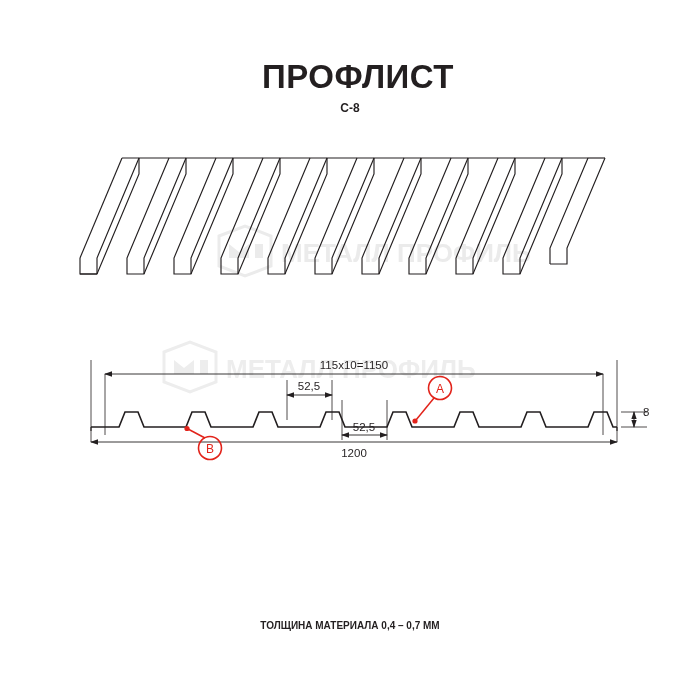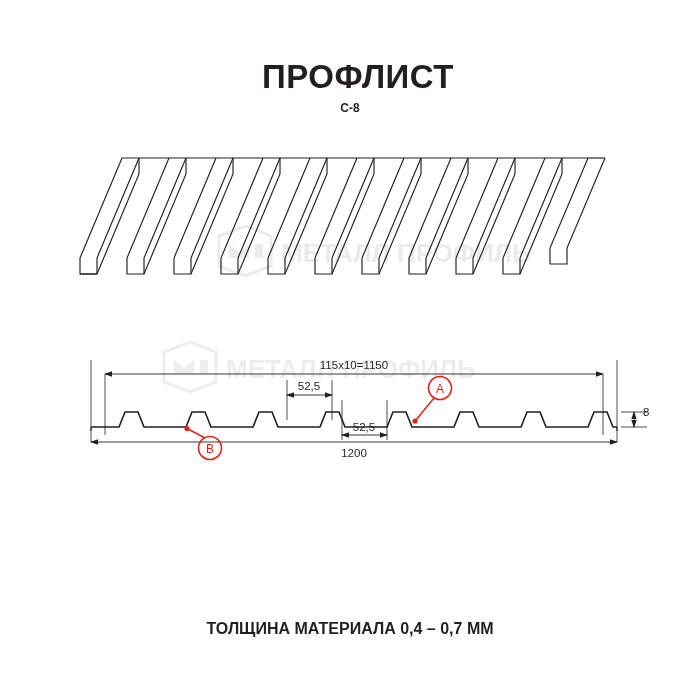--- a/index.html
+++ b/index.html
@@ -41,21 +41,21 @@
     font-size: 12px;
     font-weight: bold;
     color: #231f20;
   }
   .footnote {
     position: absolute;
     top: 620px;
     left: 0;
     width: 700px;
     text-align: center;
-    font-size: 16px;
+    font-size: 10px;
     font-weight: bold;
     color: #231f20;
   }
   .iso-wrap {
     position: absolute;
     top: 140px;
     left: 60px;
     width: 590px;
     height: 170px;
   }

